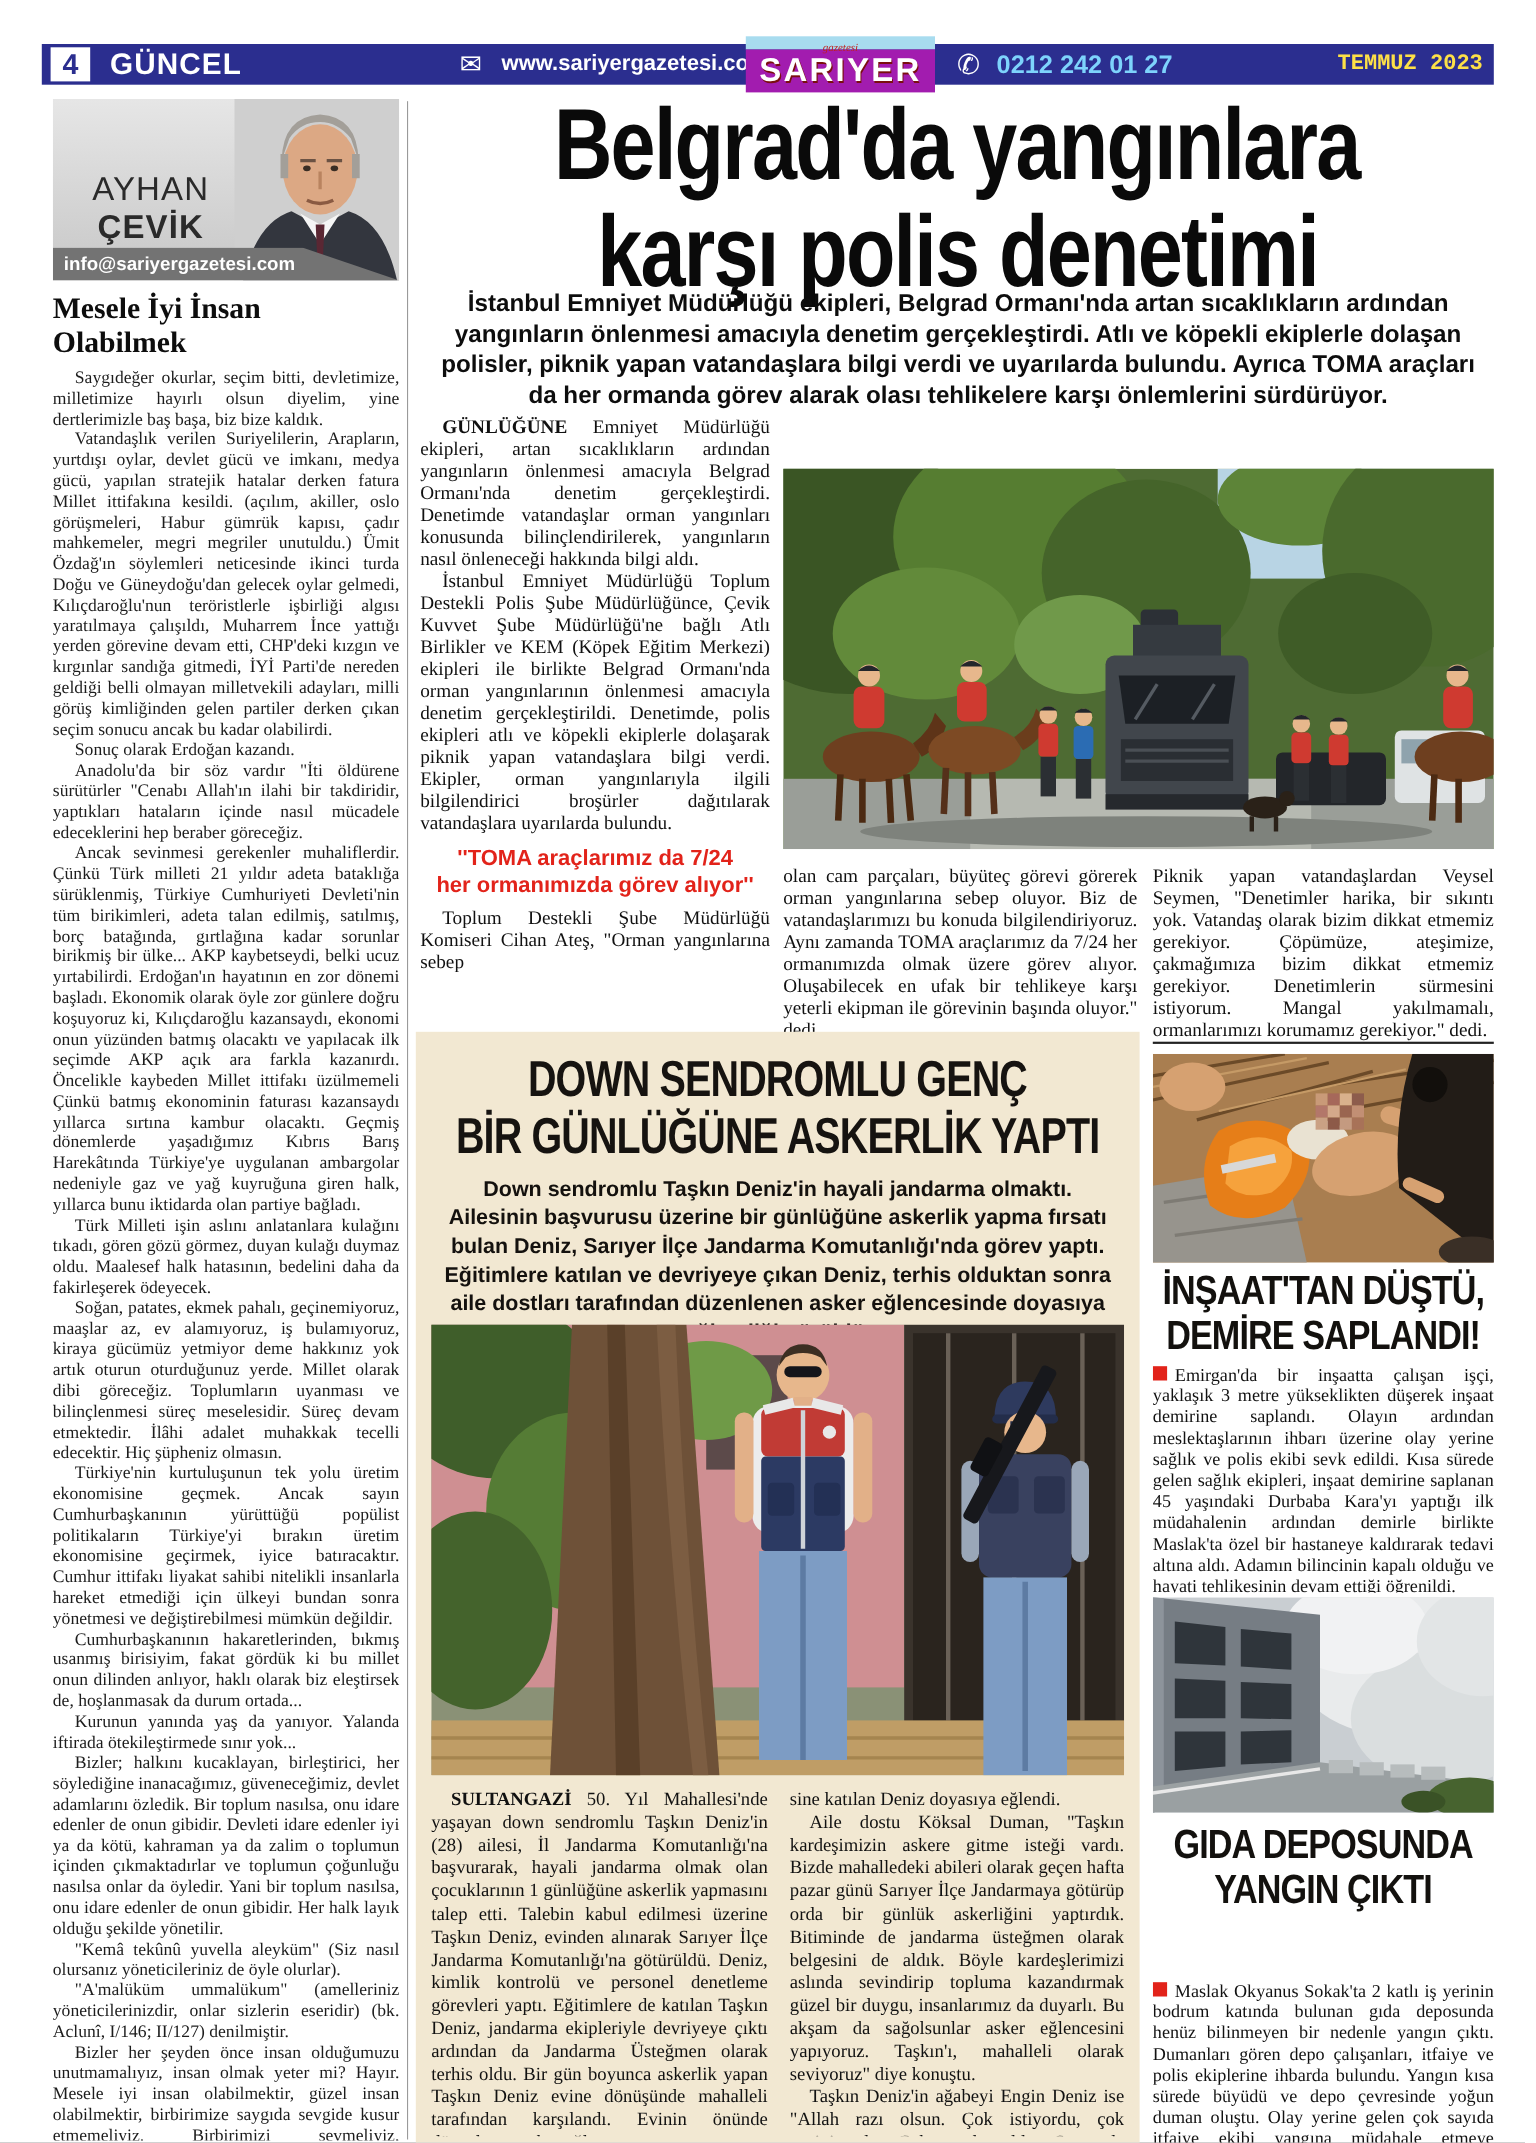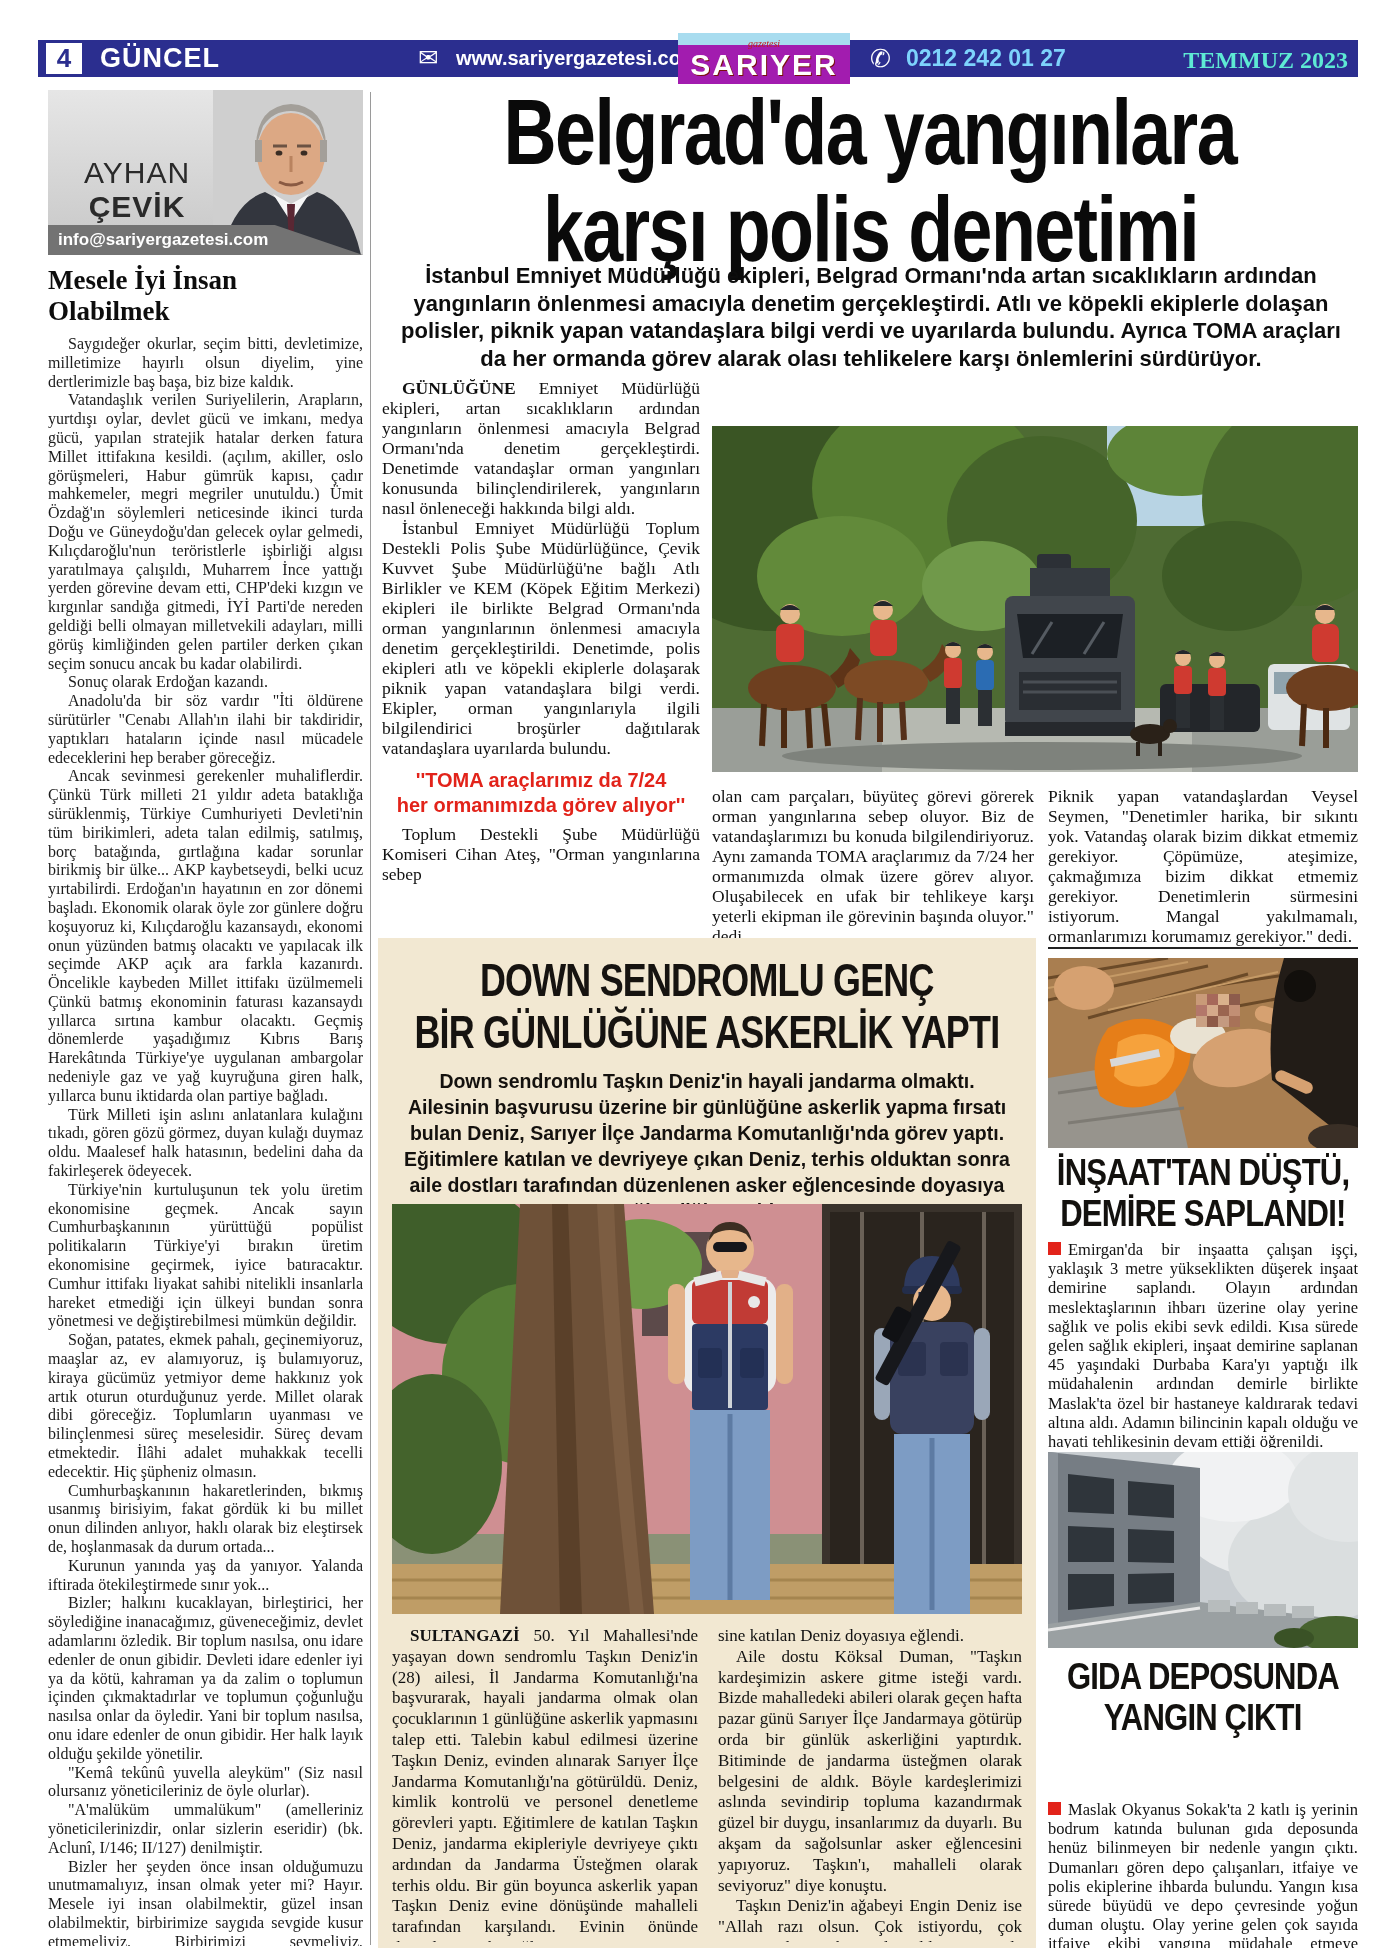--- a/index.html
+++ b/index.html
@@ -21,22 +21,22 @@
     font-weight:bold; font-size:20px; }
   .logo { position:absolute; left:640px; top:-7px; width:172px; height:40px; }
   .logo-strip { height:12px; background:#a8dcef; text-align:center; }
   .logo-strip span { font-family:"Liberation Serif",serif; font-style:italic; font-size:10px; color:#c02020; line-height:12px;}
   .logo-main { height:39px; background:#a21caf; color:#fff; text-align:center;
     font-family:"Liberation Sans",sans-serif; font-weight:bold; font-size:30px; line-height:39px;
     letter-spacing:2px; text-shadow:1px 1px 0 #7a0e0e; }
   .phone-icon { position:absolute; left:832px; top:4px; color:#fff; font-size:25px; font-family:"DejaVu Sans",sans-serif;}
   .phone { position:absolute; left:868px; top:5px; color:#7dd3fc; font-family:"Liberation Sans",sans-serif;
     font-weight:bold; font-size:23px; }
-  .date { position:absolute; right:10px; top:7px; color:#5eead4; font-family:Liberation Serif, serif;
-    font-weight:bold; font-size:24px; }
+  .date { position:absolute; right:10px; top:7px; color:#fde047; font-family:Liberation Mono, monospace;
+    font-weight:bold; font-size:20px; }
   
   .opinion { position:absolute; left:48px; top:90px; width:315px; height:1856px; overflow:hidden; }
   .author-box { position:relative; width:315px; height:165px;
     background:linear-gradient(180deg,#e6e6e6,#c7c7c7); overflow:hidden; }
   .author-name { position:absolute; left:14px; top:38px; width:150px; text-align:center;
     font-family:"Liberation Sans",sans-serif; color:#2a2a2a;margin-top:28px; }
   .author-first { font-size:30px; letter-spacing:1px; }
   .author-last  { font-size:30px; font-weight:bold; letter-spacing:1px; }
   .portrait { position:absolute; right:0; top:0; width:150px; height:165px; }
   .ribbon { position:relative; width:315px; height:30px; background:#737373;
@@ -147,22 +147,22 @@
       <span>info@sariyergazetesi.com</span>
     </div>
     <h2 class="opinion-title">Mesele İyi İnsan Olabilmek</h2>
     <div class="opinion-body">
       <p>Saygıdeğer okurlar, seçim bitti, devletimize, milletimize hayırlı olsun diyelim, yine dertlerimizle baş başa, biz bize kaldık.</p>
       <p>Vatandaşlık verilen Suriyelilerin, Arapların, yurtdışı oylar, devlet gücü ve imkanı, medya gücü, yapılan stratejik hatalar derken fatura Millet ittifakına kesildi. (açılım, akiller, oslo görüşmeleri, Habur gümrük kapısı, çadır mahkemeler, megri megriler unutuldu.) Ümit Özdağ'ın söylemleri neticesinde ikinci turda Doğu ve Güneydoğu'dan gelecek oylar gelmedi, Kılıçdaroğlu'nun teröristlerle işbirliği algısı yaratılmaya çalışıldı, Muharrem İnce yattığı yerden görevine devam etti, CHP'deki kızgın ve kırgınlar sandığa gitmedi, İYİ Parti'de nereden geldiği belli olmayan milletvekili adayları, milli görüş kimliğinden gelen partiler derken çıkan seçim sonucu ancak bu kadar olabilirdi.</p>
       <p>Sonuç olarak Erdoğan kazandı.</p>
       <p>Anadolu'da bir söz vardır "İti öldürene sürütürler "Cenabı Allah'ın ilahi bir takdiridir, yaptıkları hataların içinde nasıl mücadele edeceklerini hep beraber göreceğiz.</p>
       <p>Ancak sevinmesi gerekenler muhaliflerdir. Çünkü Türk milleti 21 yıldır adeta bataklığa sürüklenmiş, Türkiye Cumhuriyeti Devleti'nin tüm birikimleri, adeta talan edilmiş, satılmış, borç batağında, gırtlağına kadar sorunlar birikmiş bir ülke... AKP kaybetseydi, belki ucuz yırtabilirdi. Erdoğan'ın hayatının en zor dönemi başladı. Ekonomik olarak öyle zor günlere doğru koşuyoruz ki, Kılıçdaroğlu kazansaydı, ekonomi onun yüzünden batmış olacaktı ve yapılacak ilk seçimde AKP açık ara farkla kazanırdı. Öncelikle kaybeden Millet ittifakı üzülmemeli Çünkü batmış ekonominin faturası kazansaydı yıllarca sırtına kambur olacaktı. Geçmiş dönemlerde yaşadığımız Kıbrıs Barış Harekâtında Türkiye'ye uygulanan ambargolar nedeniyle gaz ve yağ kuyruğuna giren halk, yıllarca bunu iktidarda olan partiye bağladı.</p>
       <p>Türk Milleti işin aslını anlatanlara kulağını tıkadı, gören gözü görmez, duyan kulağı duymaz oldu. Maalesef halk hatasının, bedelini daha da fakirleşerek ödeyecek.</p>
+      <p>Soğan, patates, ekmek pahalı, geçinemiyoruz, maaşlar az, ev alamıyoruz, iş bulamıyoruz, kiraya gücümüz yetmiyor deme hakkınız yok artık oturun oturduğunuz yerde. Millet olarak dibi göreceğiz. Toplumların uyanması ve bilinçlenmesi süreç meselesidir. Süreç devam etmektedir. İlâhi adalet muhakkak tecelli edecektir. Hiç şüpheniz olmasın.</p>
       <p>Türkiye'nin kurtuluşunun tek yolu üretim ekonomisine geçmek. Ancak sayın Cumhurbaşkanının yürüttüğü popülist politikaların Türkiye'yi bırakın üretim ekonomisine geçirmek, iyice batıracaktır. Cumhur ittifakı liyakat sahibi nitelikli insanlarla hareket etmediği için ülkeyi bundan sonra yönetmesi ve değiştirebilmesi mümkün değildir.</p>
-      <p>Soğan, patates, ekmek pahalı, geçinemiyoruz, maaşlar az, ev alamıyoruz, iş bulamıyoruz, kiraya gücümüz yetmiyor deme hakkınız yok artık oturun oturduğunuz yerde. Millet olarak dibi göreceğiz. Toplumların uyanması ve bilinçlenmesi süreç meselesidir. Süreç devam etmektedir. İlâhi adalet muhakkak tecelli edecektir. Hiç şüpheniz olmasın.</p>
       <p>Cumhurbaşkanının hakaretlerinden, bıkmış usanmış birisiyim, fakat gördük ki bu millet onun dilinden anlıyor, haklı olarak biz eleştirsek de, hoşlanmasak da durum ortada...</p>
       <p>Kurunun yanında yaş da yanıyor. Yalanda iftirada ötekileştirmede sınır yok...</p>
       <p>Bizler; halkını kucaklayan, birleştirici, her söylediğine inanacağımız, güveneceğimiz, devlet adamlarını özledik. Bir toplum nasılsa, onu idare edenler de onun gibidir. Devleti idare edenler iyi ya da kötü, kahraman ya da zalim o toplumun içinden çıkmaktadırlar ve toplumun çoğunluğu nasılsa onlar da öyledir. Yani bir toplum nasılsa, onu idare edenler de onun gibidir. Her halk layık olduğu şekilde yönetilir.</p>
       <p>"Kemâ tekûnû yuvella aleyküm" (Siz nasıl olursanız yöneticileriniz de öyle olurlar).</p>
       <p>"A'malüküm ummalükum" (amelleriniz yöneticilerinizdir, onlar sizlerin eseridir) (bk. Aclunî, I/146; II/127) denilmiştir.</p>
       <p>Bizler her şeyden önce insan olduğumuzu unutmamalıyız, insan olmak yeter mi? Hayır. Mesele iyi insan olabilmektir, güzel insan olabilmektir, birbirimize saygıda sevgide kusur etmemeliyiz. Birbirimizi sevmeliyiz, saymalıyız... Kusursuz dost arayan dostsuz kalır. Bizler bu memleketin her bir ferdini seviyor ve kucaklıyoruz.</p>
 
     </div>
   </aside>
 

